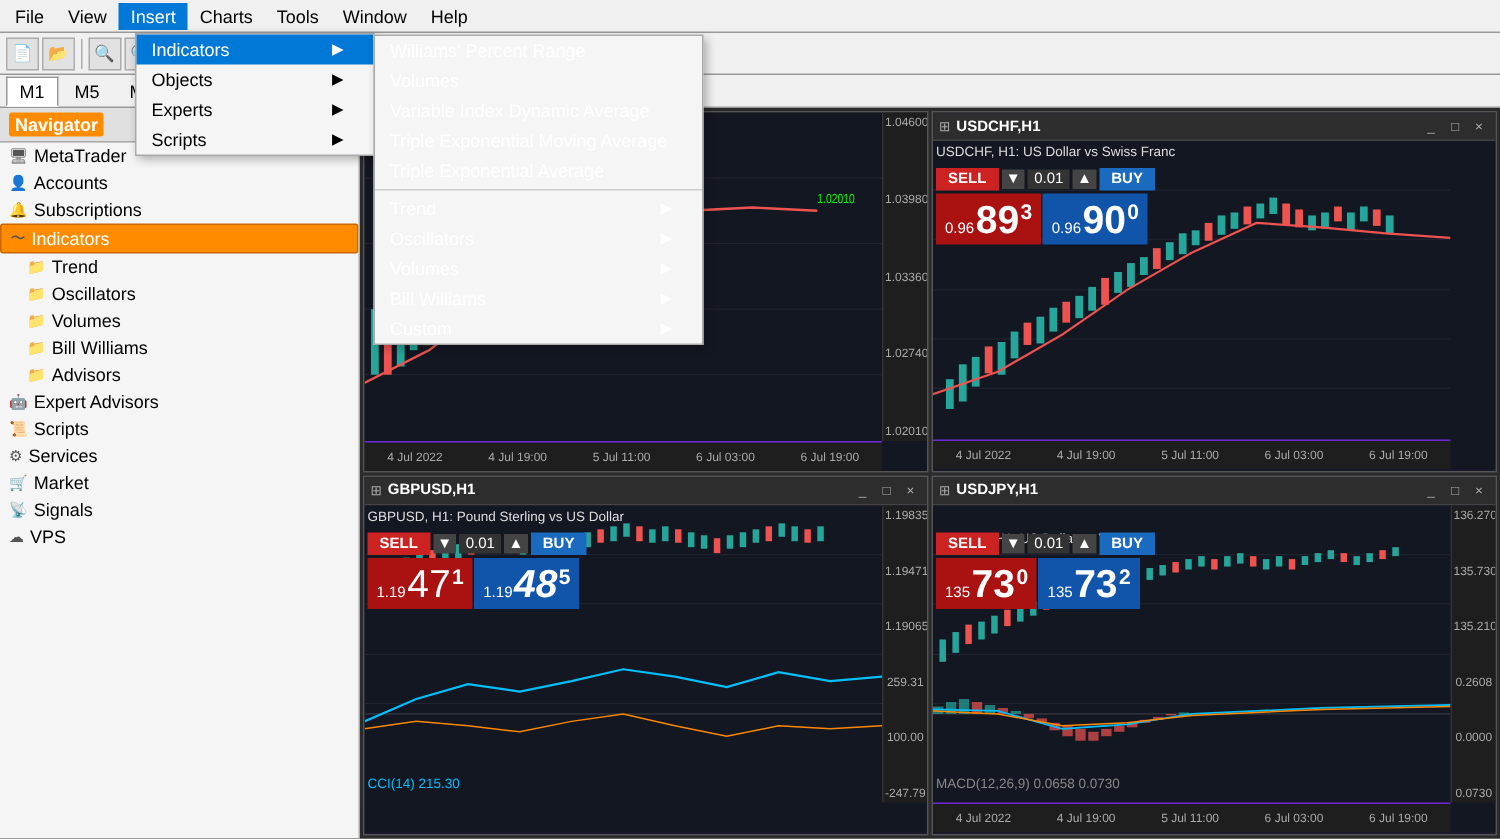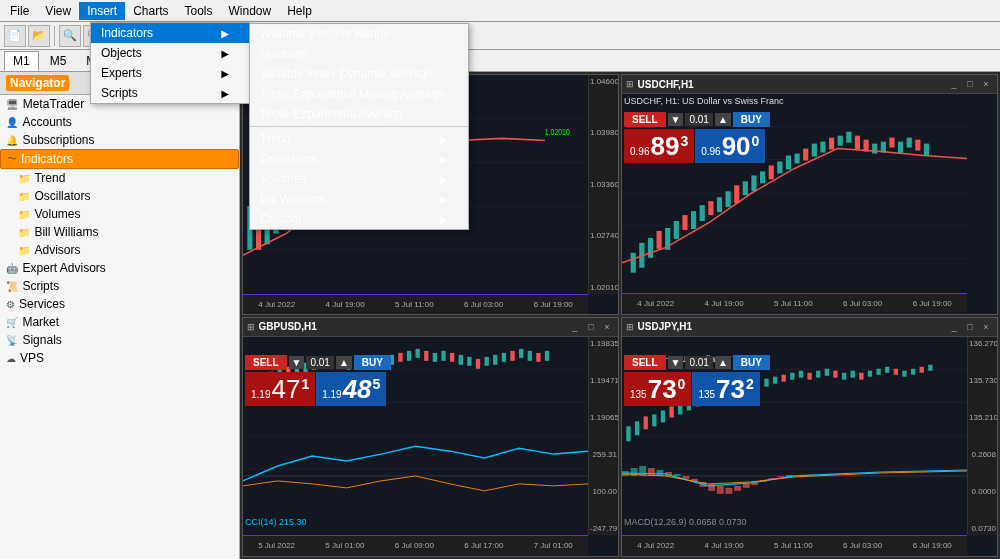--- a/index.html
+++ b/index.html
@@ -54,21 +54,21 @@
     
     .submenu-popup { position: absolute; left: 100%; top: 0; background: #f5f5f5; border: 1px solid #aaa; box-shadow: 2px 2px 6px rgba(0,0,0,0.3); min-width: 220px; }
     .submenu-item { padding: 3px 20px 3px 10px; font-size: 12px; cursor: pointer; display: flex; align-items: center; justify-content: space-between; white-space: nowrap; }
     .submenu-item .arrow { font-size: 10px; }
 
     
     .highlight-box { border: 2px solid #ff8c00; border-radius: 2px; }
 
     
     .price-axis { position: absolute; right: 0; top: 0; bottom: 20px; width: 30px; background: #1e1e1e; border-left: 1px solid #333; display: flex; flex-direction: column; justify-content: space-between; padding: 2px 1px; }
-    .price-label { font-size: 8px; color: #aaa; text-align: right; }
+    .price-label { font-size: 8px; color: #aaa; text-align: center; }
 
     
     .time-axis { position: absolute; bottom: 0; left: 0; right: 30px; height: 20px; background: #1e1e1e; border-top: 1px solid #6d28d9; display: flex; align-items: center; justify-content: space-around; }
     .time-label { font-size: 8px; color: #aaa; }
 
     
     svg { width: 100%; height: 100%; }
   </style>
 </head>
 <body>
@@ -273,20 +273,23 @@
     <div class="chart-title">
       <span style="color:#aaa;font-size:9px;">⊞</span>
       <span class="pair">GBPUSD,H1</span>
       <div class="chart-win-btns">
         <span class="chart-win-btn">_</span>
         <span class="chart-win-btn">□</span>
         <span class="chart-win-btn">×</span>
       </div>
     </div>
     <div class="chart-body">
+      <div style="position:absolute;top:2px;left:2px;right:32px;font-size:9px;color:#ddd;z-index:2;">
+        <span>GBPUSD, H1: Pound Sterling vs US Dollar</span>
+      </div>
 
       <div style="position:absolute;top:18px;left:2px;z-index:5;">
         <div style="display:flex;gap:2px;margin-bottom:2px;align-items:center;">
           <div style="background:#cc2222;color:#fff;padding:2px 8px;font-size:10px;font-weight:bold;">SELL</div>
           <div style="background:#444;color:#fff;padding:1px 3px;font-size:10px;">▼</div>
           <div style="background:#333;color:#fff;padding:1px 4px;font-size:10px;">0.01</div>
           <div style="background:#444;color:#fff;padding:1px 3px;font-size:10px;">▲</div>
           <div style="background:#1a6abf;color:#fff;padding:2px 8px;font-size:10px;font-weight:bold;">BUY</div>
         </div>
         <div style="display:flex;gap:1px;">
@@ -357,27 +360,20 @@
           <rect x="330" y="14" width="5" height="10" fill="#26a69a"></rect>
           <rect x="340" y="16" width="5" height="9" fill="#ef5350"></rect>
           <rect x="350" y="14" width="5" height="10" fill="#26a69a"></rect>
 
           <line x1="0" y1="140" x2="400" y2="140" stroke="#555" stroke-width="0.5"></line>
           <polyline points="0,145 40,130 80,120 120,125 160,118 200,110 240,115 280,122 320,112 360,118 400,115" fill="none" stroke="#00bfff" stroke-width="1.5"></polyline>
           <polyline points="0,150 40,145 80,148 120,152 160,145 200,140 240,148 280,155 320,148 360,150 400,148" fill="none" stroke="#ff8800" stroke-width="1"></polyline>
         </svg>
       </div>
 
-      <div class="time-axis">
-        <span class="time-label">5 Jul 2022</span>
-        <span class="time-label">5 Jul 01:00</span>
-        <span class="time-label">6 Jul 09:00</span>
-        <span class="time-label">6 Jul 17:00</span>
-        <span class="time-label">7 Jul 01:00</span>
-      </div>
     </div>
   </div>
 
   <div class="chart-window" style="grid-row:1;grid-column:1;">
     <div style="background:#131722;width:100%;height:100%;display:flex;align-items:center;justify-content:center;">
       <div style="position:absolute;top:0;left:0;right:30px;bottom:20px;">
         <svg viewBox="0 0 400 200" preserveAspectRatio="none">
           <rect width="400" height="200" fill="#131722"></rect>
           <line x1="0" y1="40" x2="400" y2="40" stroke="#2a2a3a" stroke-width="0.5"></line>
           <line x1="0" y1="80" x2="400" y2="80" stroke="#2a2a3a" stroke-width="0.5"></line>

